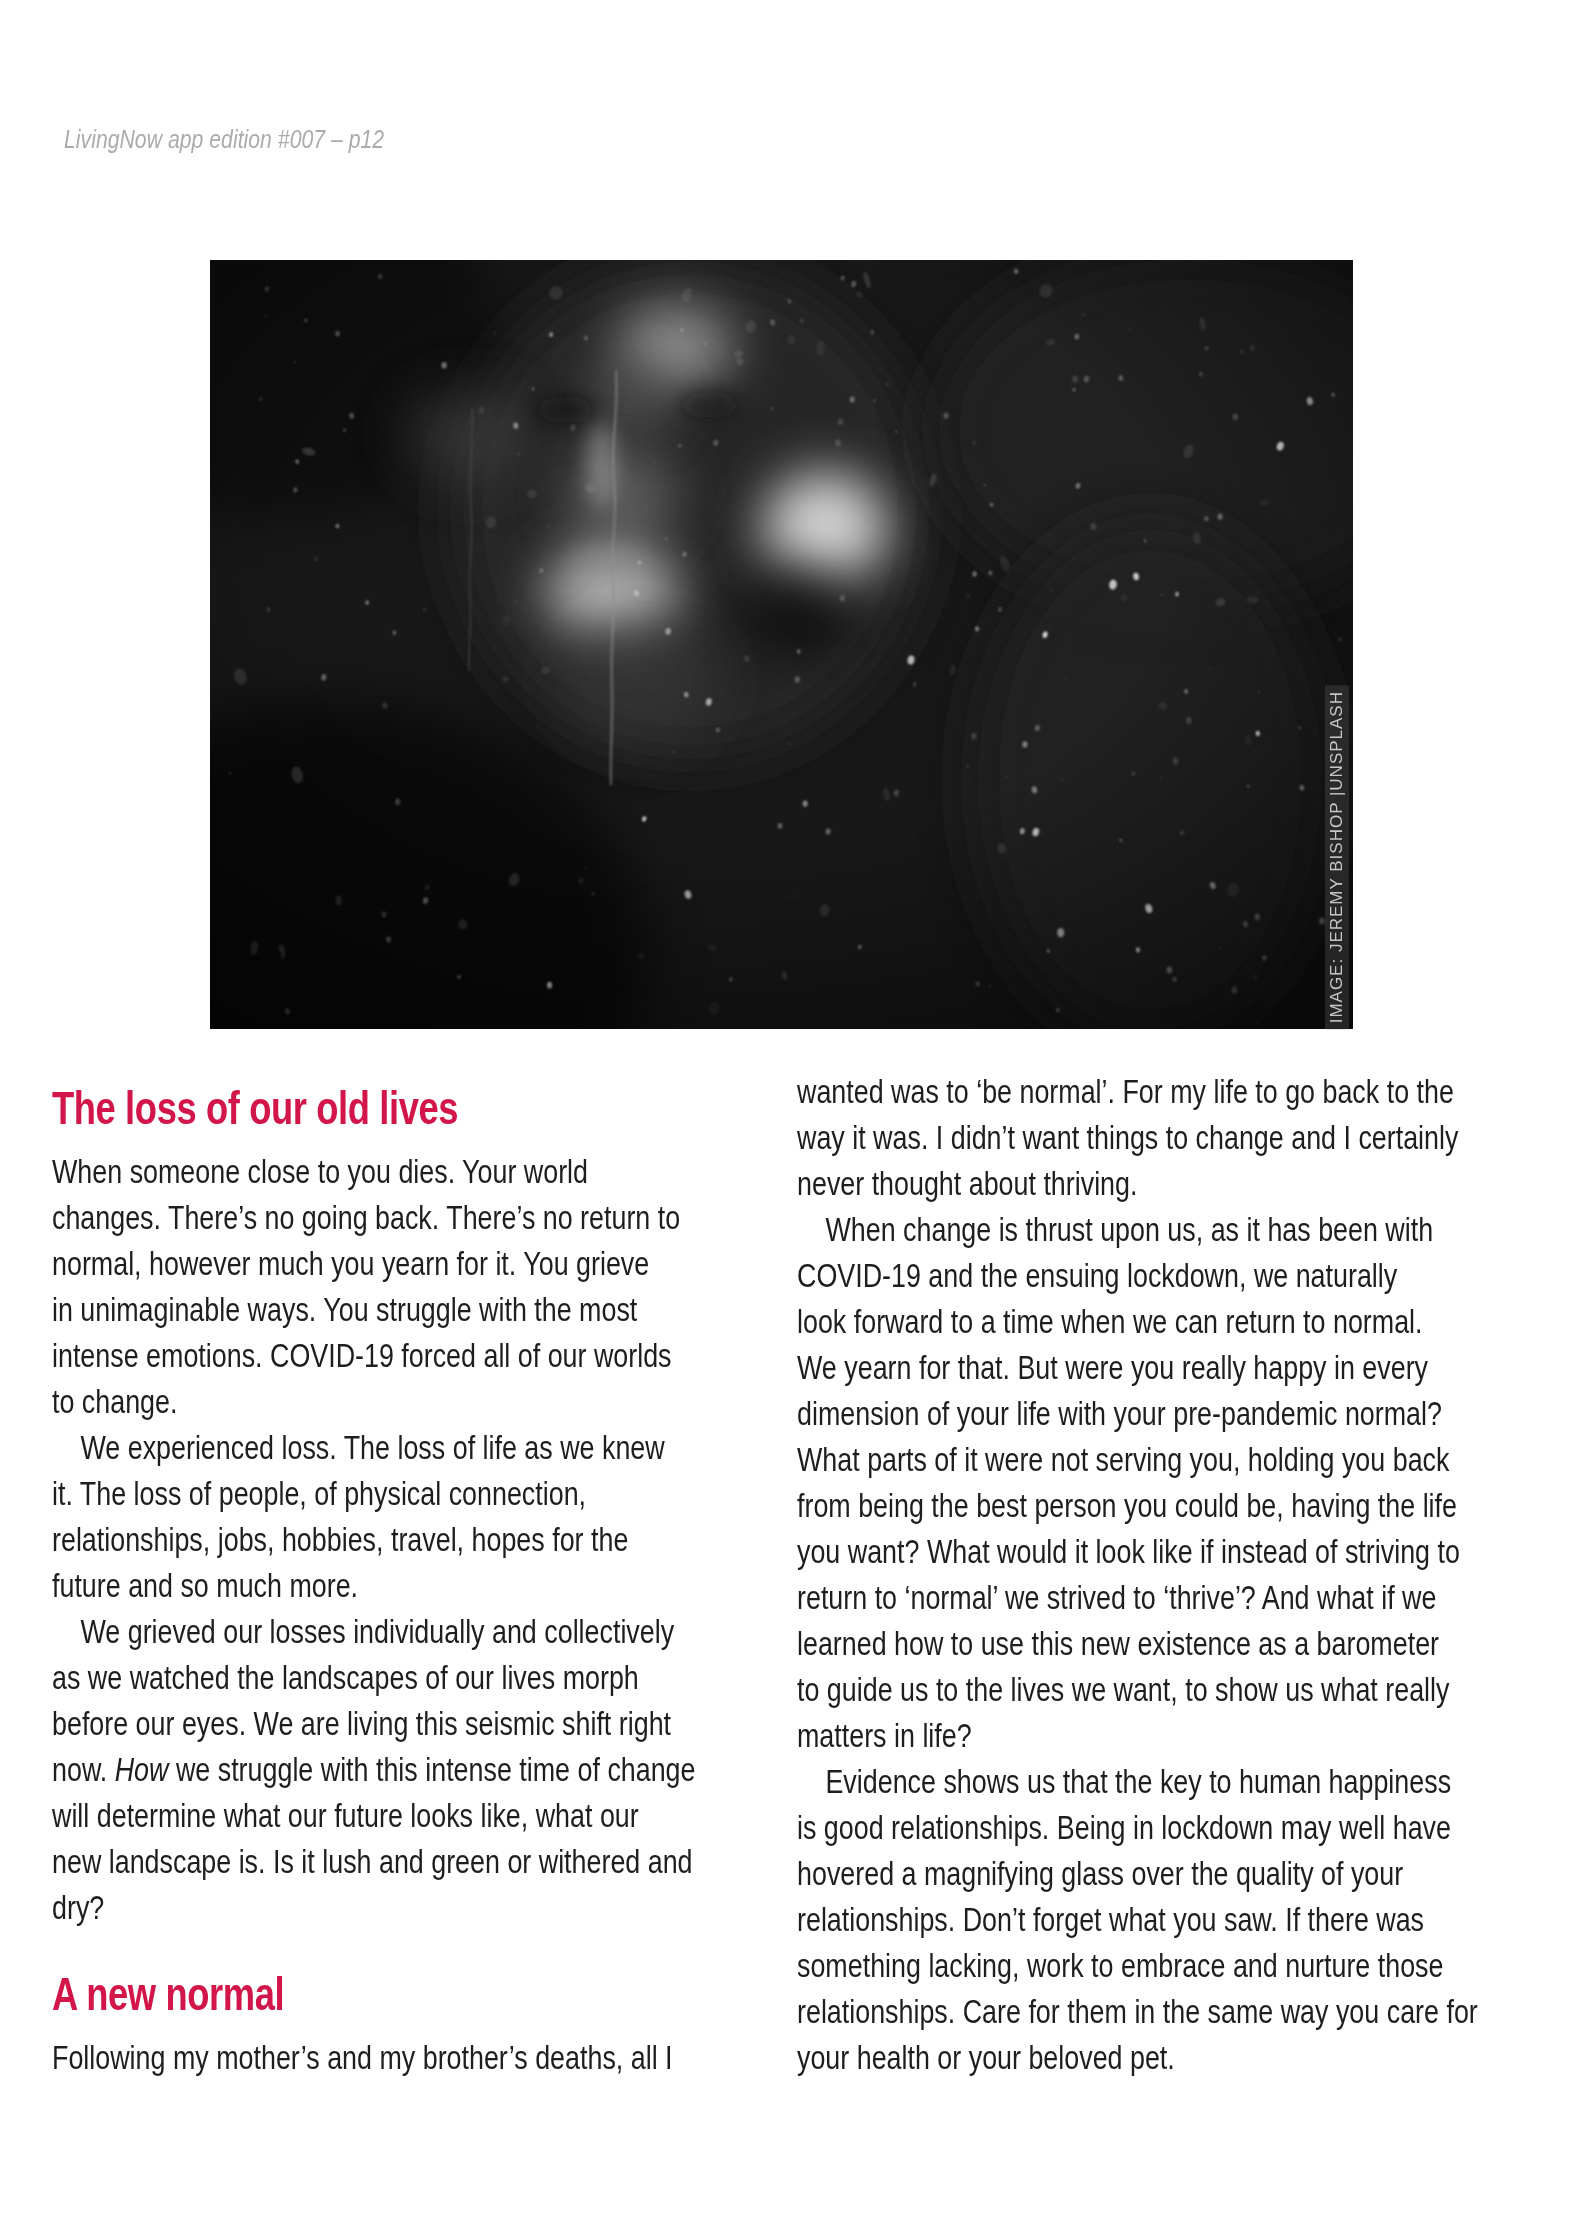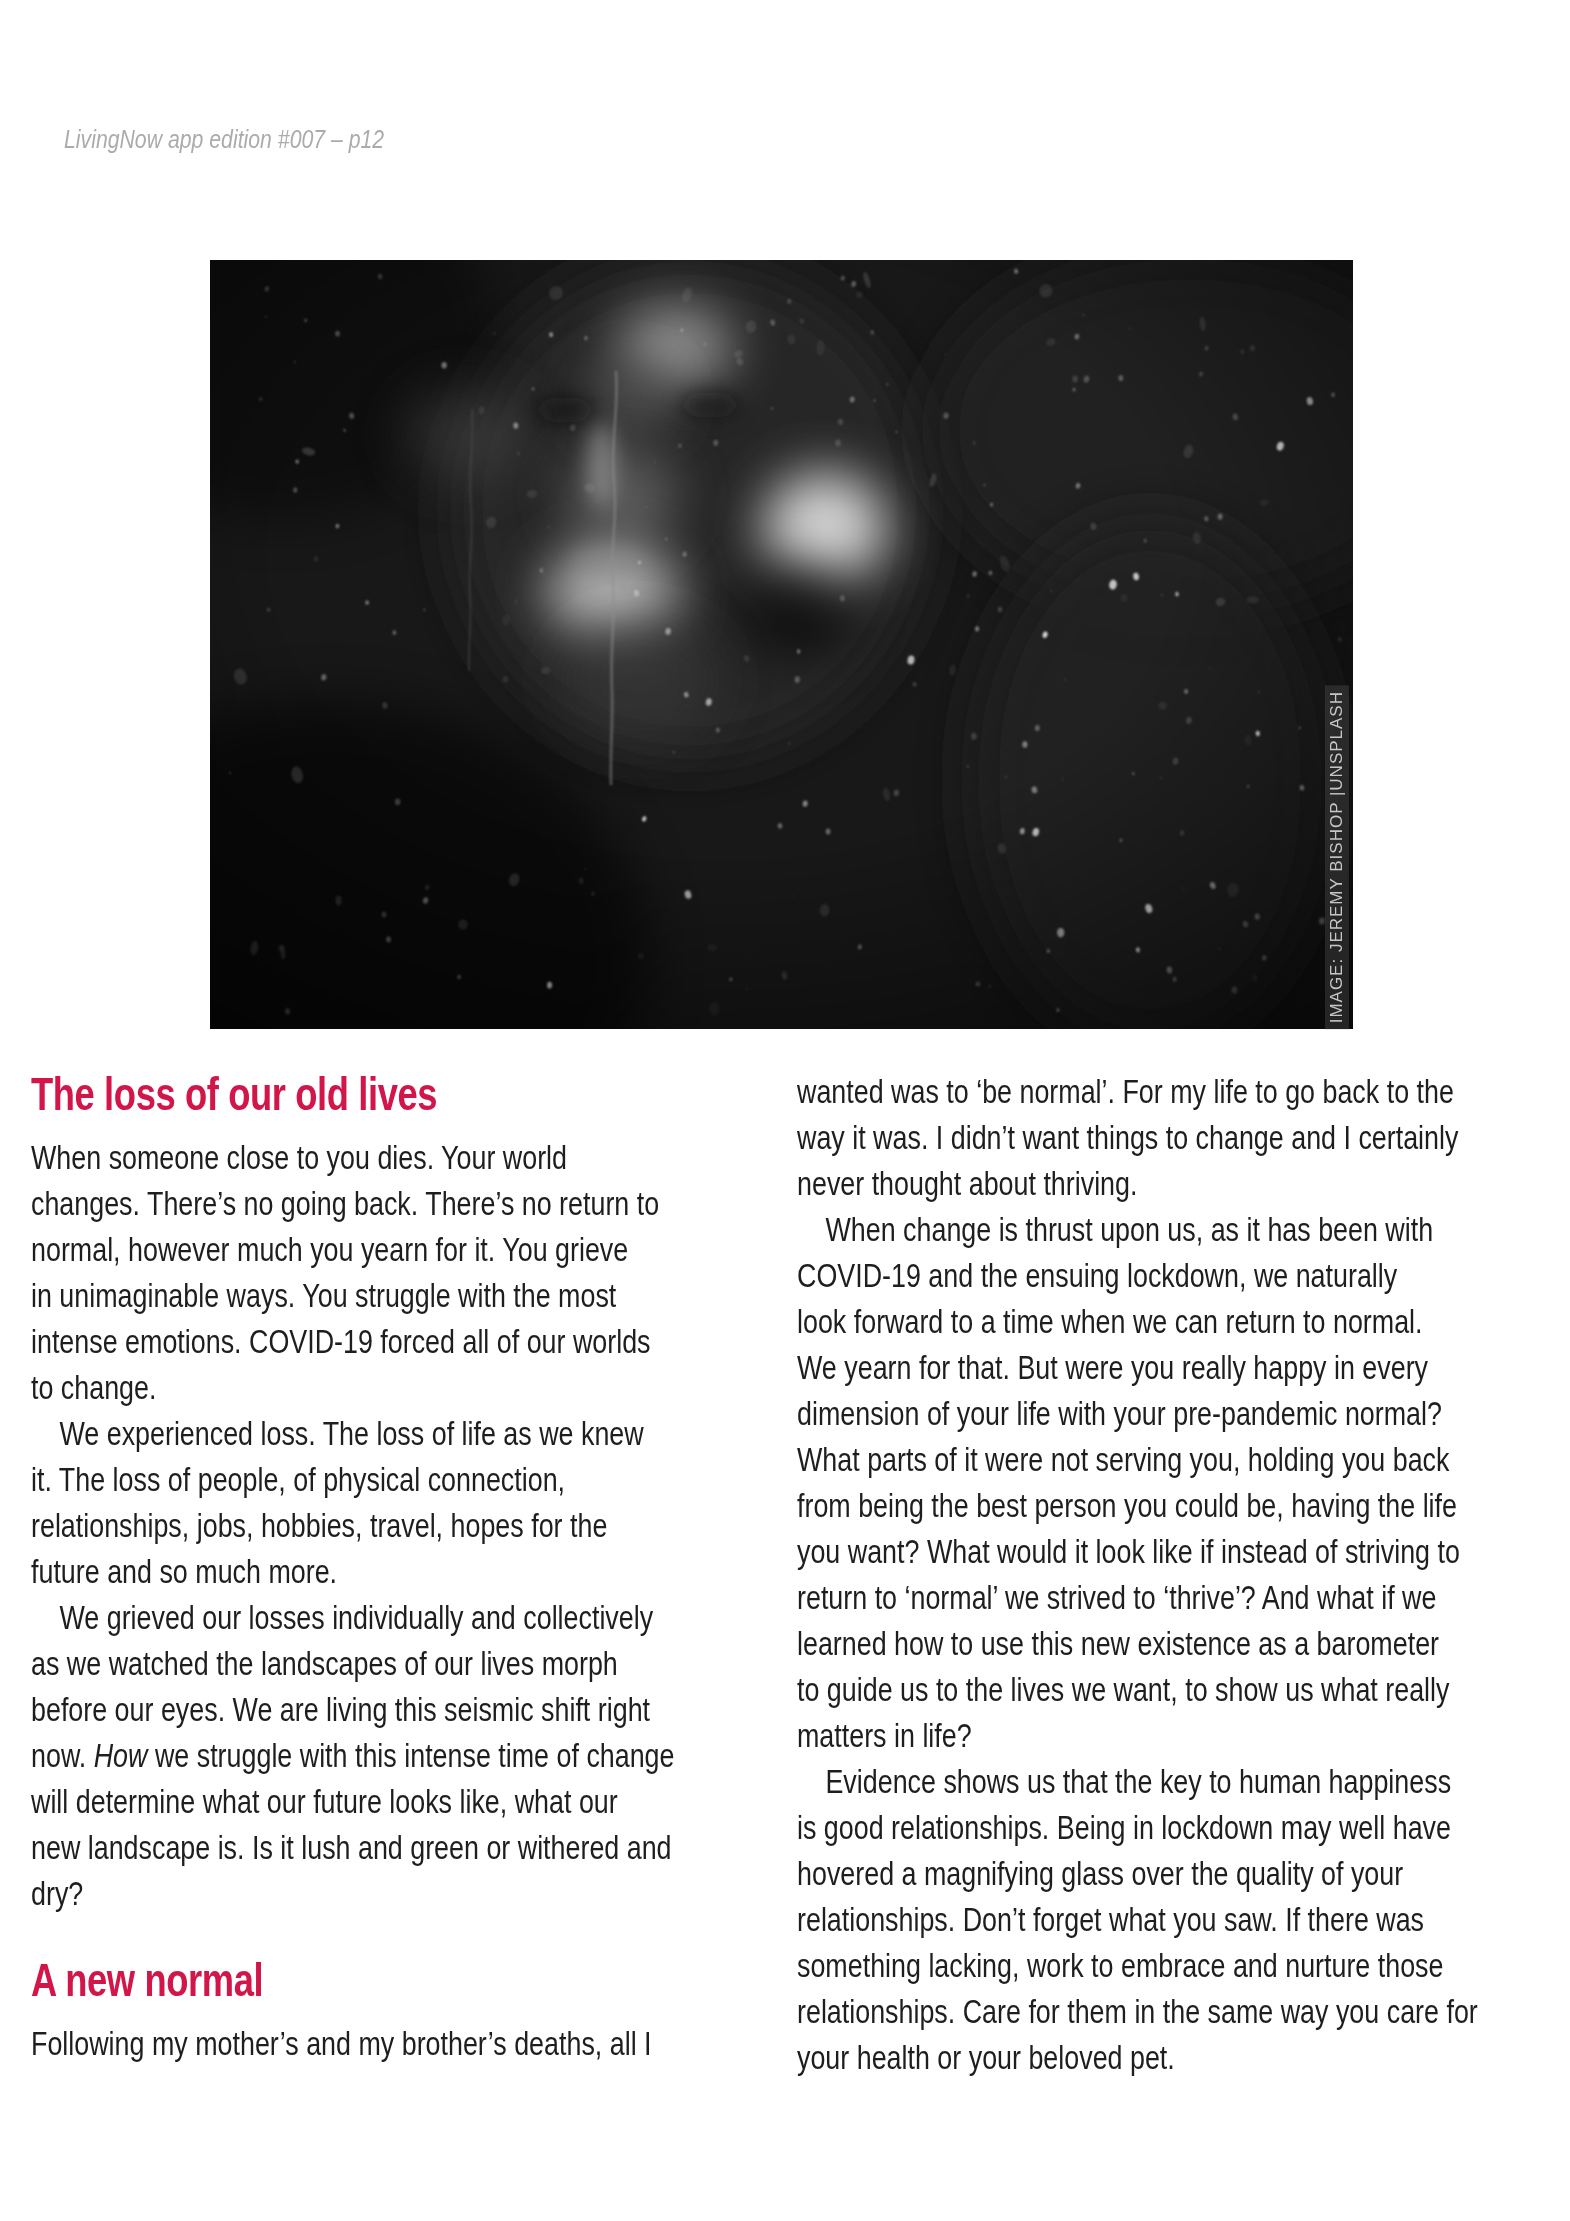--- a/index.html
+++ b/index.html
@@ -26,21 +26,21 @@
   .photo svg{position:absolute;left:0;top:0;width:100%;height:100%;display:block;}
   .photo-caption{
     position:absolute;right:4px;bottom:0;
     writing-mode:vertical-rl;transform:rotate(180deg);
     font-size:17px;letter-spacing:1px;line-height:20px;
     color:var(--caption-gray);
     background:rgba(82,82,82,.38);
     padding:6px 2px;white-space:nowrap;
   }
   .col{position:absolute;top:1068px;}
-  #col-left{left:31px;width:960px;}
+  #col-left{left:52px;width:960px;margin-top:14px;}
   #col-right{left:797px;width:960px;}
   .colscale{transform:scaleX(.79);transform-origin:0 0;width:980px;}
   .body-par{
     font-size:34px;line-height:46px;color:var(--body-text);
     margin:0;white-space:nowrap;letter-spacing:0;
   }
   .body-par.ind{text-indent:36px;}
   .sec-head{
     font-family:"Liberation Sans",sans-serif;font-weight:700;
     font-size:46px;line-height:52px;margin:38px 0 14px 0;

